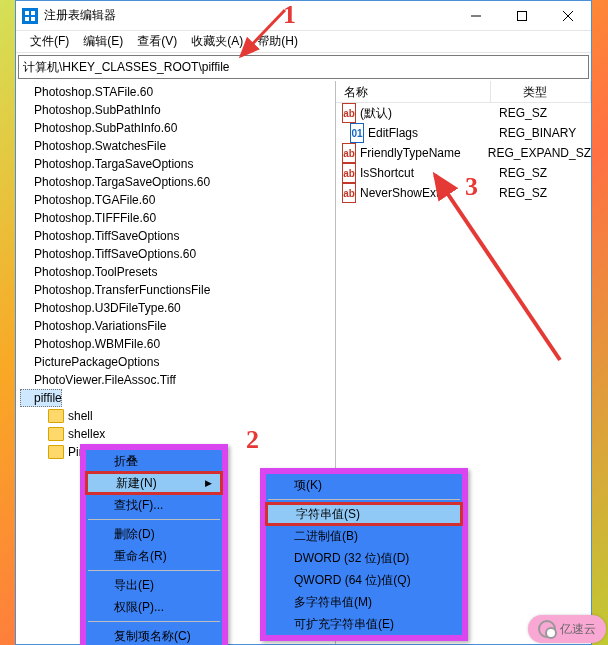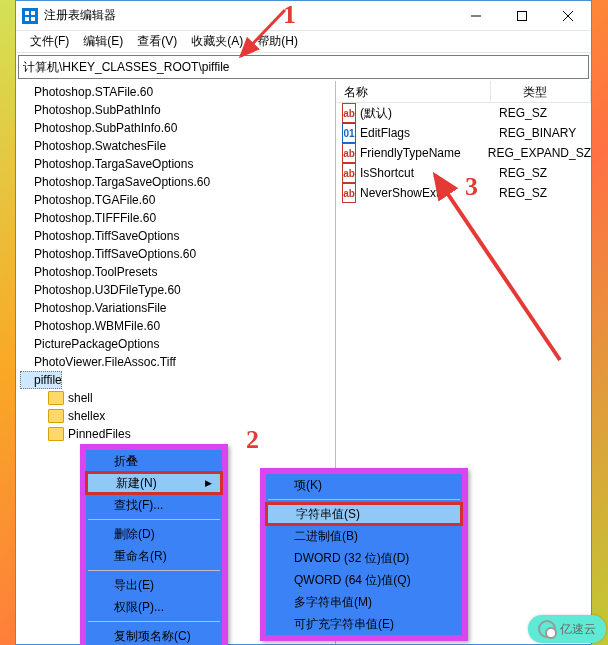--- a/index.html
+++ b/index.html
@@ -24,32 +24,32 @@
 .folder{width:16px;height:14px;background:#ffd86b;border:1px solid #d9a400;margin-right:4px;display:inline-block;border-radius:1px;}
 .listview{flex:1;overflow:auto;position:relative;}
 .lv-head{display:flex;height:22px;border-bottom:1px solid #e5e5e5;background:#fff;position:sticky;top:0;gap:24px;}
 .lv-head div{padding:3px 8px;border-right:1px solid #e5e5e5;}
 .lv-head .c1{width:155px;}
 .lv-head .c2{flex:1;}
 .lv-row{display:flex;height:20px;align-items:center;}
 .lv-row .c1{width:155px;padding-left:6px;display:flex;align-items:center;gap:4px;}
 .lv-row .c2{flex:1;padding-left:8px;}
 .reg-icon{width:14px;height:20px;border:1px solid #c0392b;display:inline-flex;align-items:center;justify-content:center;font-size:10px;color:#c0392b;background:#fff;font-weight:bold;}
-.reg-icon.bin{border-color:#1565c0;color:#1565c0;}
+.reg-icon.bin{border-color:#1565c0;color:#1565c0;margin-left:8px;}
 .ctx-menu{position:absolute;background:#3b82f6;border:6px solid #d946ef;box-shadow:2px 2px 4px rgba(0,0,0,.3);z-index:10;}
 .ctx-menu .row{height:22px;display:flex;align-items:center;padding:0 30px 0 28px;white-space:nowrap;position:relative;}
 .ctx-menu .row.hi{background:#90c8f6;border:2px solid #d32f2f;outline:1px solid #d32f2f;}
 .ctx-menu .sep{height:1px;background:#bdbdbd;margin:3px 2px;}
 .ctx-menu .arrow{position:absolute;right:8px;font-size:9px;}
 .menu1{left:80px;top:444px;width:148px;}
 .menu2{left:228px;top:468px;width:208px;margin-left:32px;}
 .annot{position:absolute;pointer-events:none;z-index:20;}
 .arrow-svg{position:absolute;z-index:15;pointer-events:none;}
 .num{font-family:"Segoe Script",cursive;font-size:26px;color:#e53935;font-weight:bold;}
-.logo{position:absolute;right:2px;bottom:2px;width:78px;height:28px;background:#5eead4;border-radius:14px;display:flex;align-items:center;justify-content:center;gap:4px;font-size:12px;color:#666;z-index:30;box-shadow:0 0 3px rgba(0,0,0,.2);}
+.logo{position:absolute;right:2px;bottom:2px;width:78px;height:28px;background:#f9a8d4;border-radius:14px;display:flex;align-items:center;justify-content:center;gap:4px;font-size:12px;color:#666;z-index:30;box-shadow:0 0 3px rgba(0,0,0,.2);}
 .logo-c{width:18px;height:18px;border:2px solid #999;border-radius:50%;position:relative;}
 .logo-c::after{content:"";position:absolute;width:8px;height:8px;border:2px solid #999;border-radius:50%;right:-3px;bottom:-3px;background:#fff;}
 </style>
 </head>
 <body>
 
 <div class="window">
   <div class="titlebar">
     <span class="icon">
         <svg viewBox="0 0 12 12">
@@ -98,20 +98,21 @@
         <div class="tree-item">Photoshop.SubPathInfo</div>
         <div class="tree-item">Photoshop.SubPathInfo.60</div>
         <div class="tree-item">Photoshop.SwatchesFile</div>
         <div class="tree-item">Photoshop.TargaSaveOptions</div>
         <div class="tree-item">Photoshop.TargaSaveOptions.60</div>
         <div class="tree-item">Photoshop.TGAFile.60</div>
         <div class="tree-item">Photoshop.TIFFFile.60</div>
         <div class="tree-item">Photoshop.TiffSaveOptions</div>
         <div class="tree-item">Photoshop.TiffSaveOptions.60</div>
         <div class="tree-item">Photoshop.ToolPresets</div>
+        <div class="tree-item">Photoshop.TransferFunctionsFile</div>
         <div class="tree-item">Photoshop.U3DFileType.60</div>
         <div class="tree-item">Photoshop.VariationsFile</div>
         <div class="tree-item">Photoshop.WBMFile.60</div>
         <div class="tree-item">PicturePackageOptions</div>
         <div class="tree-item">PhotoViewer.FileAssoc.Tiff</div>
         <div class="tree-item sel">piffile</div>
         <div class="tree-item" style="padding-left: 28px;"><span class="folder"></span>shell</div>
         <div class="tree-item" style="padding-left: 28px;"><span class="folder"></span>shellex</div>
         <div class="tree-item" style="padding-left: 28px;"><span class="folder"></span>PinnedFiles</div>
       </div>

